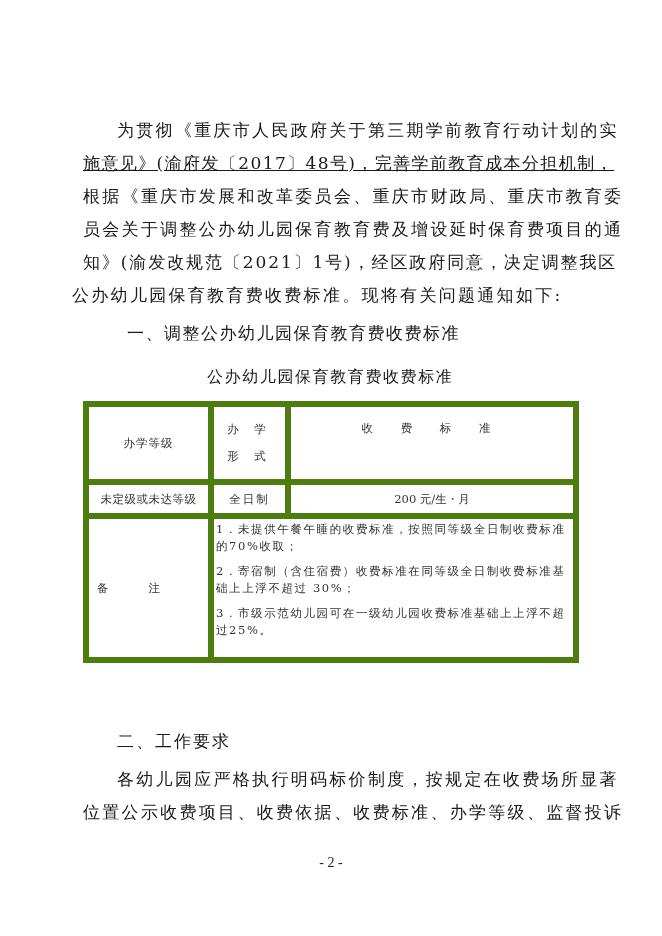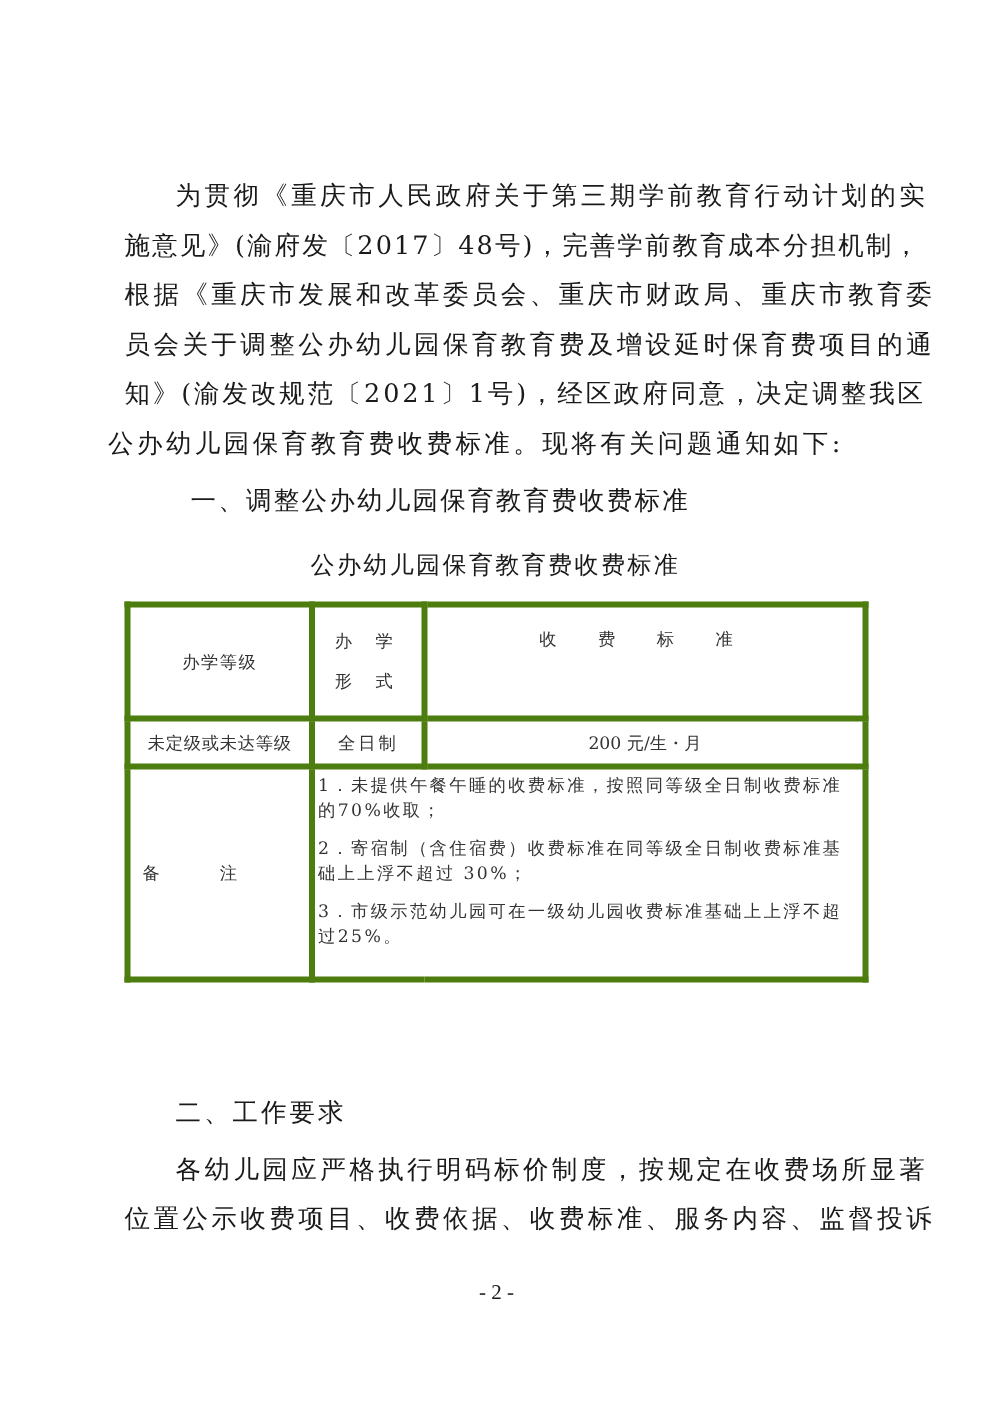--- a/index.html
+++ b/index.html
@@ -1,38 +1,38 @@
 <!DOCTYPE html>
 <html><head>
 <meta charset="utf-8">
 <style>
   html, body { margin: 0; padding: 0; background: #ffffff; }
   body { width: 662px; height: 936px; position: relative; overflow: hidden;
          font-family: "DejaVu Serif", "Liberation Serif", serif; color: #1a1a1a; }
   .line { position: absolute; white-space: nowrap; font-size: 17px; letter-spacing: 2.6px; }
   .t { position: absolute; border-collapse: collapse; left: 83px; top: 401px; width: 496px; font-size: 11.5px; }
-  .t td { border: 4px solid #4d7c0f; padding: 0; text-align: center; vertical-align: middle; color: #333; }
+  .t td { border: 6px solid #4d7c0f; padding: 0; text-align: center; vertical-align: middle; color: #333; }
   .hdr td { height: 58px; }
   .row td { height: 28px; }
   .c1 { width: 119px; letter-spacing: 1px; }
   .c2 { width: 71px; letter-spacing: 2px; }
   .hd2 { line-height: 27px; letter-spacing: 6px; }
   .hd3 { letter-spacing: 12px; }
   .notes td.n { text-align: left; vertical-align: top; padding: 2px 2px 10px 2px; line-height: 17px; letter-spacing: 1.6px; }
   .notes p { margin: 0 0 8px 0; }
   .remark { letter-spacing: 40px; padding-left: 34px; margin-top: 44px; }
   .pnum { position: absolute; top: 855px; left: 0; width: 662px; text-align: center; font-size: 14px; font-family: "Liberation Serif", serif; }
 </style>
 </head>
 <body>
 
 <div>
 
   <div class="line" style="top:119px; left:117px; letter-spacing:2.3px;">为贯彻《重庆市人民政府关于第三期学前教育行动计划的实</div>
-  <div class="line" style="top:152px; left:83px; letter-spacing:1.4px;">施意见》(渝府发〔2017〕48号)，完善学前教育成本分担机制，</div>
+  <div class="line" style="top:152px; left:83px; letter-spacing:1.4px;text-decoration:underline;">施意见》(渝府发〔2017〕48号)，完善学前教育成本分担机制，</div>
   <div class="line" style="top:185px; left:83px; letter-spacing:2.3px;">根据《重庆市发展和改革委员会、重庆市财政局、重庆市教育委</div>
   <div class="line" style="top:218px; left:83px; letter-spacing:2.3px;">员会关于调整公办幼儿园保育教育费及增设延时保育费项目的通</div>
   <div class="line" style="top:251px; left:83px; letter-spacing:1.9px;">知》(渝发改规范〔2021〕1号)，经区政府同意，决定调整我区</div>
   <div class="line" style="top:284px; left:72px; letter-spacing:2.3px;">公办幼儿园保育教育费收费标准。现将有关问题通知如下:</div>
 
   <div class="line" style="top:322px; left:127px; letter-spacing:1.5px;">一、调整公办幼儿园保育教育费收费标准</div>
 
   <div class="line" style="top:367px; left:207px; font-size:16px; letter-spacing:1.6px;">公办幼儿园保育教育费收费标准</div>
 
   <table class="t">
@@ -57,16 +57,16 @@
         <p>2．寄宿制（含住宿费）收费标准在同等级全日制收费标准基础上上浮不超过 30%；</p>
         <p>3．市级示范幼儿园可在一级幼儿园收费标准基础上上浮不超过25%。</p>
       </td>
     </tr>
   </tbody>
     </table>
 
   <div class="line" style="top:730px; left:117px; letter-spacing:2px;">二、工作要求</div>
 
   <div class="line" style="top:768px; left:117px; letter-spacing:2.3px;">各幼儿园应严格执行明码标价制度，按规定在收费场所显著</div>
-  <div class="line" style="top:801px; left:83px; letter-spacing:2.3px;">位置公示收费项目、收费依据、收费标准、服务内容、监督投诉</div>
+  <div class="line" style="top:801px; left:83px; letter-spacing:2.3px;">位置公示收费项目、收费依据、收费标准、办学等级、监督投诉</div>
 
   <div class="pnum">- 2 -</div>
 </div>
 
 </body></html>

